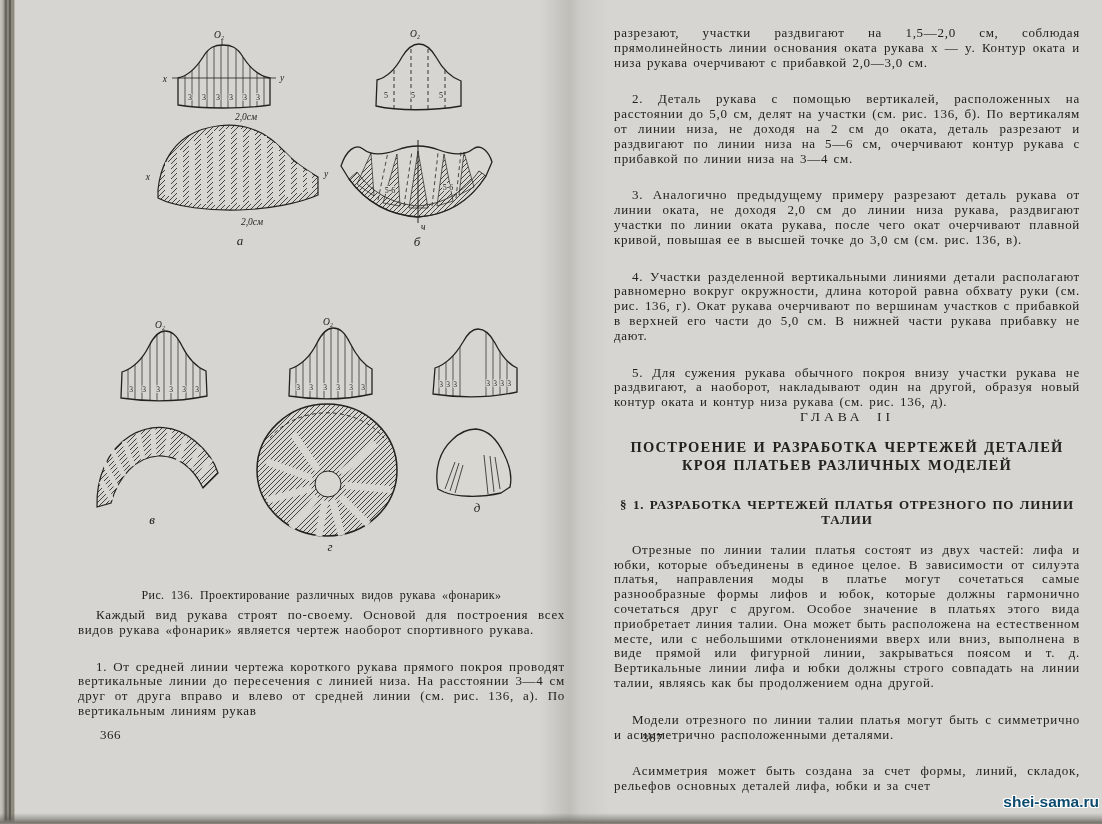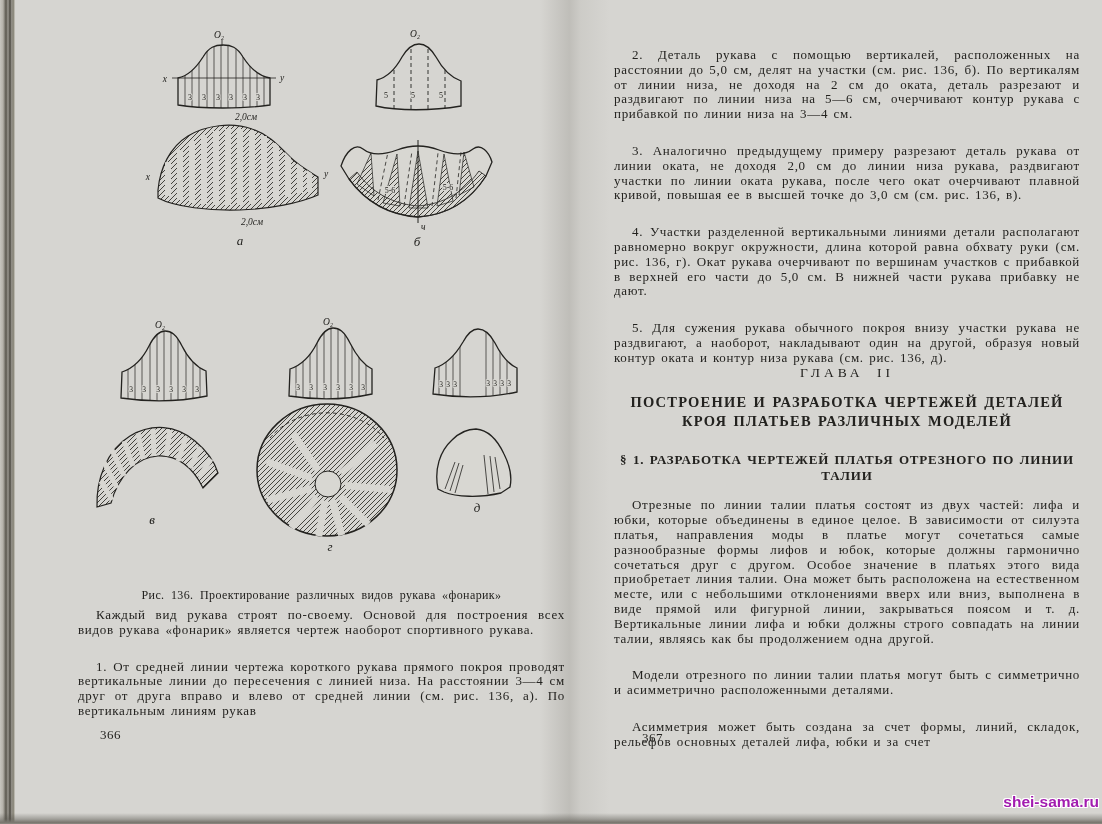--- a/index.html
+++ b/index.html
@@ -24,21 +24,21 @@
     letter-spacing:4px;word-spacing:6px;}
   .chapter-title{margin:13px 0 0 0;text-align:center;font-size:14.5px;font-weight:bold;
     letter-spacing:1.2px;line-height:18.5px;}
   .section-title{margin:22px 0 8px 0;text-align:center;font-size:13px;font-weight:bold;
     letter-spacing:0.8px;line-height:15.5px;}
   .first-body{margin-top:15px !important;}
   .pagenum{position:absolute;font-size:13px;letter-spacing:0.5px;}
   .pn-left{left:100px;top:727px;}
   .pn-right{left:642px;top:730px;width:444px;text-align:left;}
   .watermark{position:absolute;right:3px;bottom:13px;font-family:"Liberation Sans",sans-serif;
-    font-weight:bold;font-size:15.5px;color:#a21caf;
+    font-weight:bold;font-size:15.5px;color:#0c4a6e;
     text-shadow:-1px 0 #fff,1px 0 #fff,0 -1px #fff,0 1px #fff,-1px -1px #fff,1px 1px #fff,-1px 1px #fff,1px -1px #fff;}
   
   .outline{fill:none;stroke:#23221f;stroke-width:1.3;}
   .fill-paper{fill:#d8d7d2;stroke:#23221f;stroke-width:1.3;}
   .fill-hatch{fill:url(#hatch);stroke:#23221f;stroke-width:1.2;}
   .stripe{stroke:#3a3935;stroke-width:0.8;}
   .dashline{stroke:#23221f;stroke-width:0.9;stroke-dasharray:4 3;fill:none;}
   .thin{stroke:#23221f;stroke-width:0.8;fill:none;}
   .strip-w{fill:#d8d7d2;}
   .strip-line{stroke:#d8d7d2;stroke-width:5;}
@@ -320,20 +320,21 @@
 
   <div class="caption">Рис. 136. Проектирование различных видов рукава «фонарик»</div>
 
   <div class="col col-left">
     <p class="ind">Каждый вид рукава строят по-своему. Основой для построения всех видов рукава «фонарик» является чертеж наоборот спортивного рукава.</p>
     <p class="ind">1. От средней линии чертежа короткого рукава прямого покроя проводят вертикальные линии до пересечения с линией низа. На расстоянии 3—4 см друг от друга вправо и влево от средней линии (см. рис. 136, а). По вертикальным линиям рукав</p>
   </div>
   <div class="pagenum pn-left">366</div>
 
   <div class="col col-right">
+    <p>разрезают, участки раздвигают на 1,5—2,0 см, соблюдая прямолинейность линии основания оката рукава x — y. Контур оката и низа рукава очерчивают с прибавкой 2,0—3,0 см.</p>
     <p class="ind">2. Деталь рукава с помощью вертикалей, расположенных на расстоянии до 5,0 см, делят на участки (см. рис. 136, б). По вертикалям от линии низа, не доходя на 2 см до оката, деталь разрезают и раздвигают по линии низа на 5—6 см, очерчивают контур рукава с прибавкой по линии низа на 3—4 см.</p>
     <p class="ind">3. Аналогично предыдущему примеру разрезают деталь рукава от линии оката, не доходя 2,0 см до линии низа рукава, раздвигают участки по линии оката рукава, после чего окат очерчивают плавной кривой, повышая ее в высшей точке до 3,0 см (см. рис. 136, в).</p>
     <p class="ind">4. Участки разделенной вертикальными линиями детали располагают равномерно вокруг окружности, длина которой равна обхвату руки (см. рис. 136, г). Окат рукава очерчивают по вершинам участков с прибавкой в верхней его части до 5,0 см. В нижней части рукава прибавку не дают.</p>
     <p class="ind">5. Для сужения рукава обычного покроя внизу участки рукава не раздвигают, а наоборот, накладывают один на другой, образуя новый контур оката и контур низа рукава (см. рис. 136, д).</p>
     <p class="chapter-label">ГЛАВА II</p>
     <h2 class="chapter-title">ПОСТРОЕНИЕ И РАЗРАБОТКА ЧЕРТЕЖЕЙ ДЕТАЛЕЙ КРОЯ ПЛАТЬЕВ РАЗЛИЧНЫХ МОДЕЛЕЙ</h2>
     <h3 class="section-title">§ 1. РАЗРАБОТКА ЧЕРТЕЖЕЙ ПЛАТЬЯ ОТРЕЗНОГО ПО ЛИНИИ ТАЛИИ</h3>
     <p class="ind first-body">Отрезные по линии талии платья состоят из двух частей: лифа и юбки, которые объединены в единое целое. В зависимости от силуэта платья, направления моды в платье могут сочетаться самые разнообразные формы лифов и юбок, которые должны гармонично сочетаться друг с другом. Особое значение в платьях этого вида приобретает линия талии. Она может быть расположена на естественном месте, или с небольшими отклонениями вверх или вниз, выполнена в виде прямой или фигурной линии, закрываться поясом и т. д. Вертикальные линии лифа и юбки должны строго совпадать на линии талии, являясь как бы продолжением одна другой.</p>
     <p class="ind">Модели отрезного по линии талии платья могут быть с симметрично и асимметрично расположенными деталями.</p>
     <p class="ind">Асимметрия может быть создана за счет формы, линий, складок, рельефов основных деталей лифа, юбки и за счет</p>

